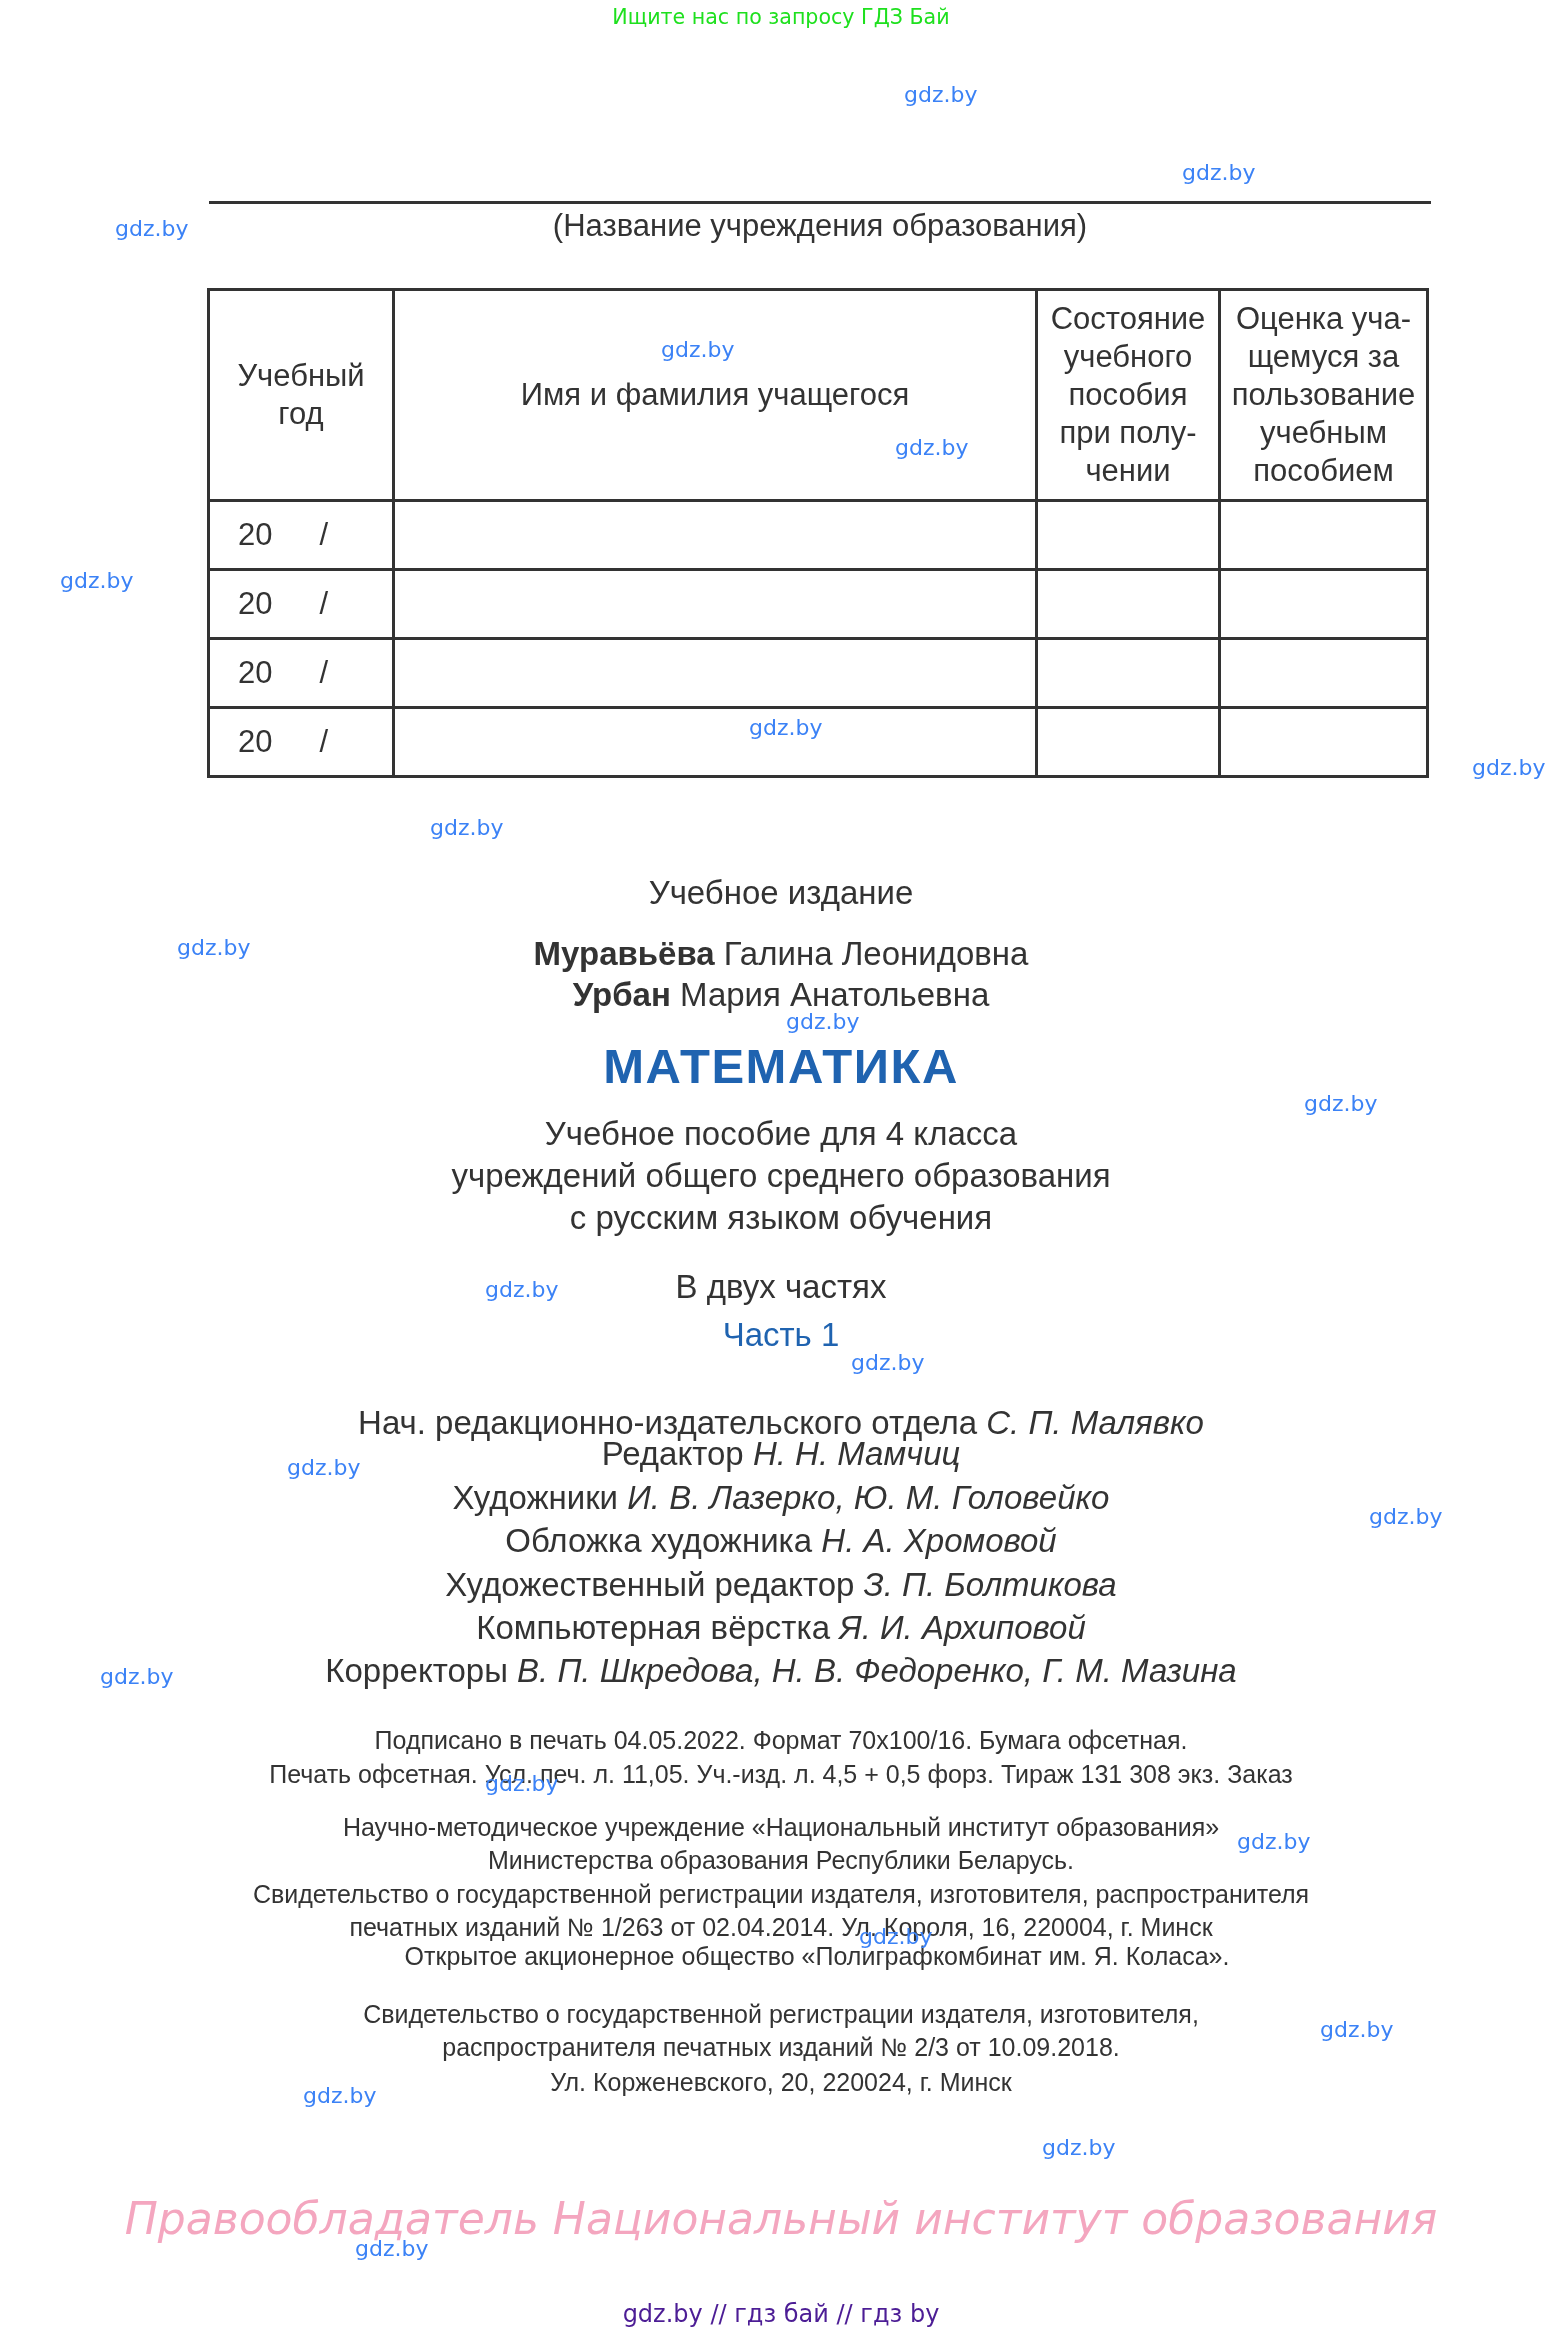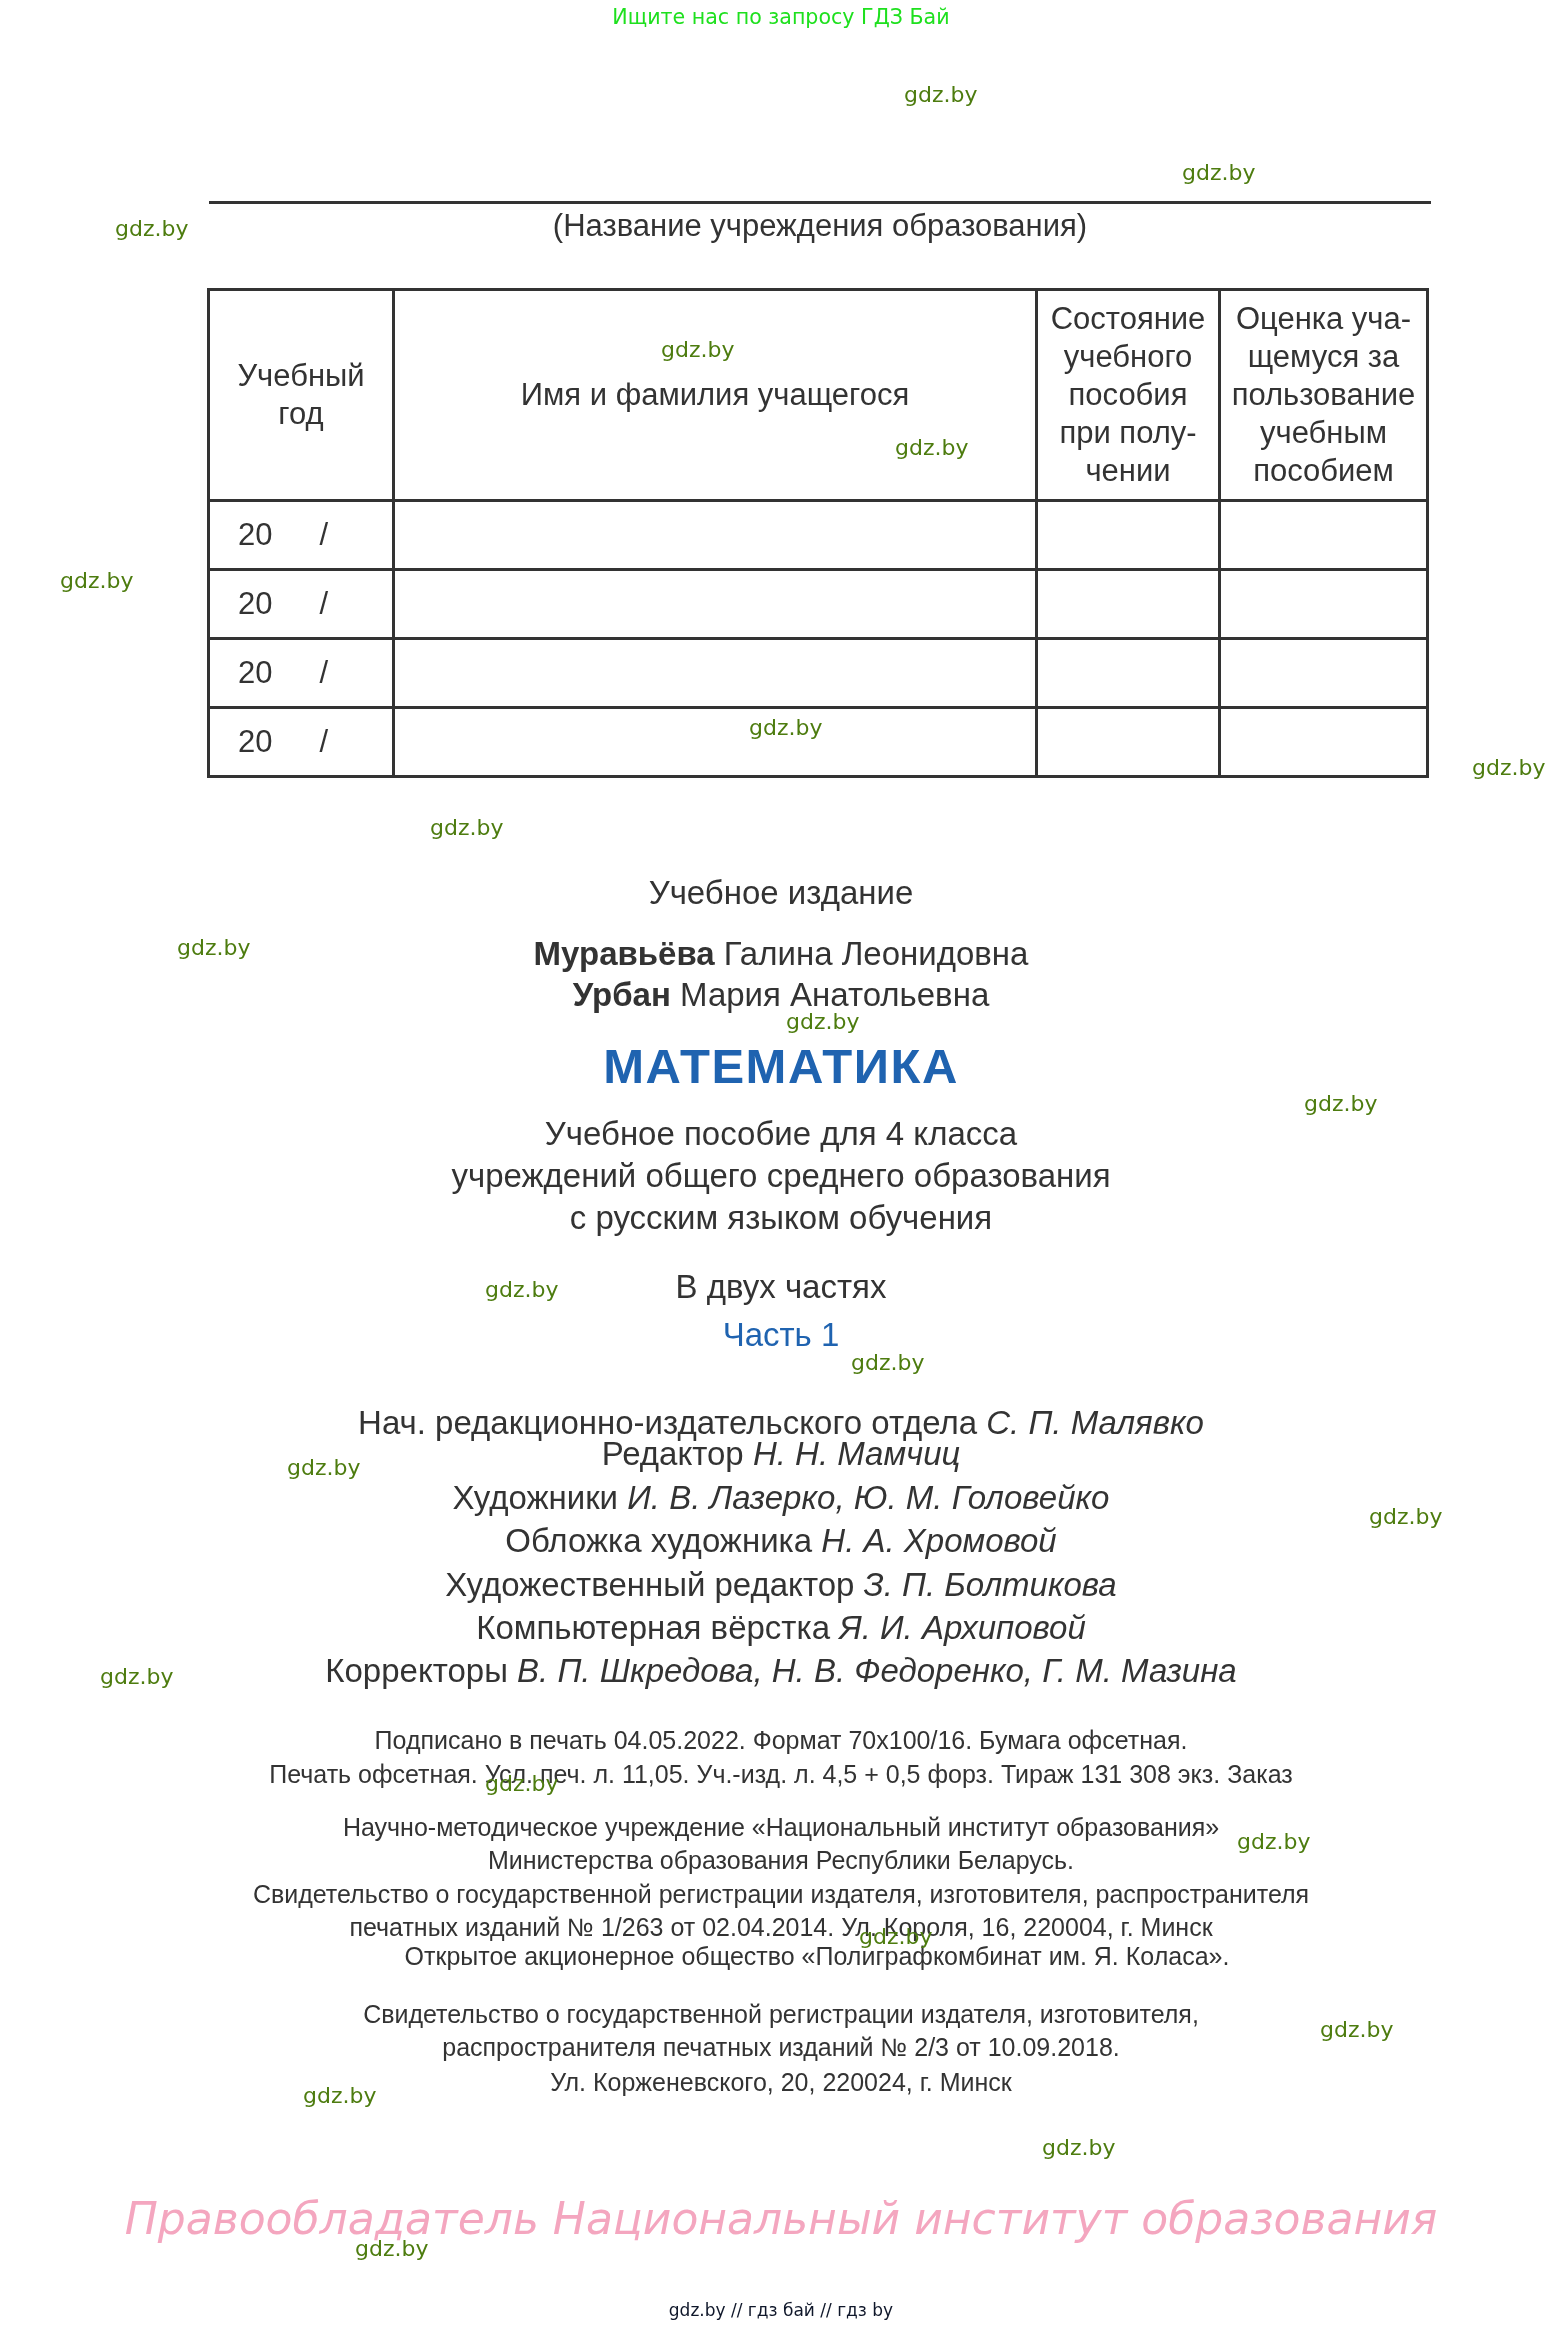--- a/index.html
+++ b/index.html
@@ -1,39 +1,39 @@
 <!DOCTYPE html>
 <html style="font-size:12.2px"><head>
 <meta charset="utf-8">
 <style>
   html, body { margin:0; padding:0; background:#ffffff; }
   body { width:1562px; height:2330px; position:relative; overflow:hidden;
          font-family:"Liberation Sans", "DejaVu Sans", sans-serif; color:#333333; }
   .abs { position:absolute; white-space:nowrap; }
   .ctr { position:absolute; left:0; width:1562px; text-align:center; white-space:nowrap; }
-  .wm { position:absolute; font-family:"DejaVu Sans", sans-serif; font-size:22px; color:#4d7c0f; line-height:1; white-space:nowrap; }
+  .wm { position:absolute; font-family:"DejaVu Sans", sans-serif; font-size:22px; color:#3b82f6; line-height:1; white-space:nowrap; }
   #top-banner { top:4.6px; font-family:"DejaVu Sans", sans-serif; font-size:20.6px; color:#1ee01e; }
   #inst-line { position:absolute; left:209px; top:201px; width:1222px; height:3.1px; background:#333333; }
   #inst-caption { top:208px; left:209px; width:1222px; font-size:31px; }
 
   table.reg { position:absolute; left:207px; top:288px; border-collapse:collapse; table-layout:fixed; }
   table.reg td, table.reg th { border:3.1px solid #333333; padding:0; font-weight:normal; font-size:31px; line-height:38px; color:#333333; text-align:center; vertical-align:middle; }
   table.reg th { height:208px; }
   table.reg td { height:66px; }
   table.reg td.year { text-align:left; padding-left:28px; }
   .year .slash { display:inline-block; margin-left:47px; }
 
   .line-main { font-size:33px; line-height:40px; }
   .line-small { font-size:25px; line-height:32px; }
   .b { font-weight:bold; }
   .i { font-style:italic; }
   #title { font-size:49px; font-weight:bold; color:#1f63b0; letter-spacing:1.5px; }
   #part { color:#1f63b0; }
   #rights { font-size:44px; color:#f4a6bf; font-family:"DejaVu Sans", sans-serif;font-style:italic; }
-  #footer-links { font-size:17px; color:#0f172a; font-family:"DejaVu Sans", sans-serif; }
+  #footer-links { font-size:24px; color:#4c1d95; font-family:"DejaVu Sans", sans-serif; }
 </style>
 </head>
 <body>
 
 <div id="top-banner" class="ctr">Ищите нас по запросу ГДЗ Бай</div>
 
 <div id="inst-line"></div>
 <div id="inst-caption" class="abs" style="text-align:center;">(Название учреждения образования)</div>
 
 <table class="reg">

